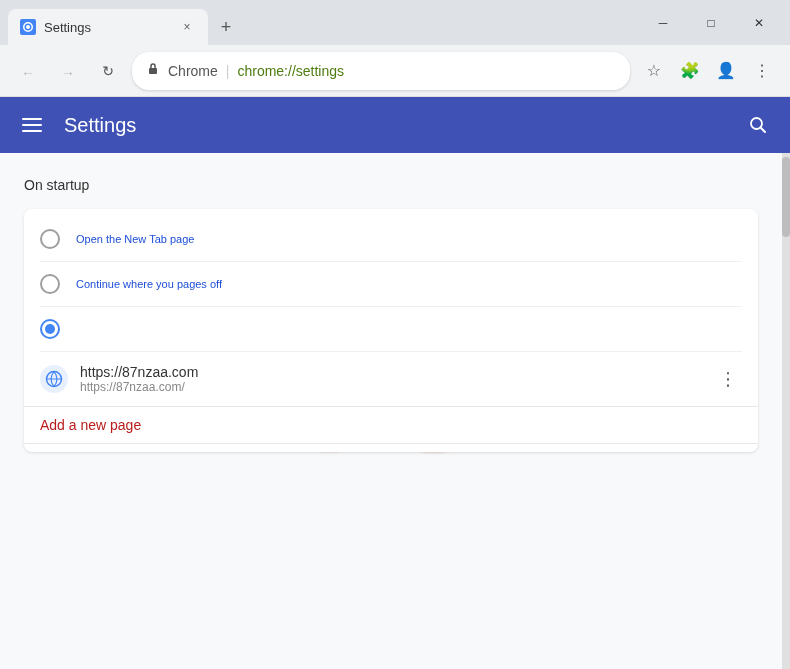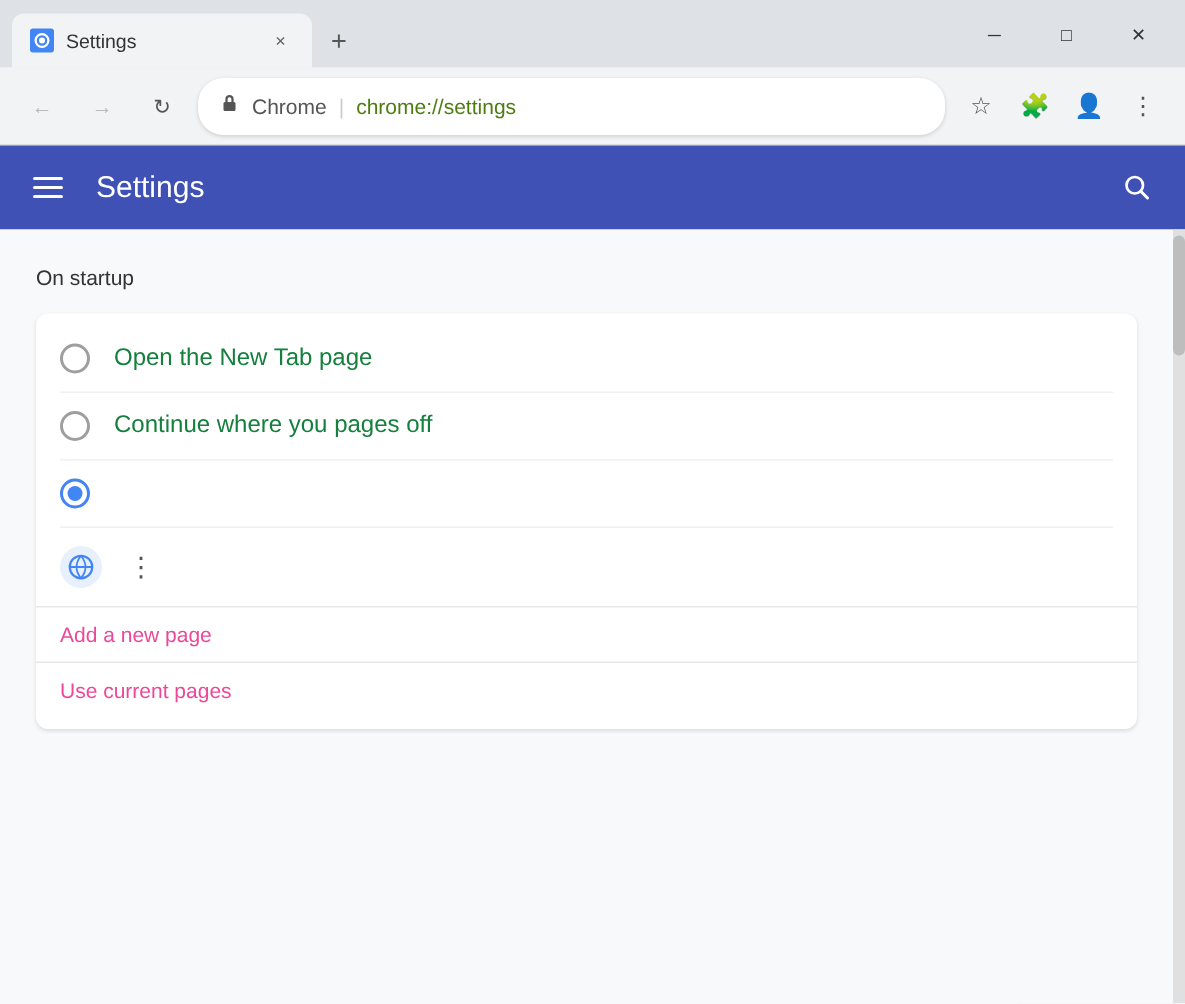--- a/index.html
+++ b/index.html
@@ -212,21 +212,21 @@
       border: 2px solid #4285f4;
       border-width: 2px;
     }
     .radio-circle.selected::after {
       content: '';
       width: 10px; height: 10px;
       border-radius: 50%;
       background: #4285f4;
     }
     .radio-label {
-      font-size: 16px; color: #15803d;
+      font-size: 11px; color: #1d4ed8;
     }
 
     
     .page-entry {
       display: flex;
       align-items: center;
       padding: 8px 16px;
       margin: 4px -16px;
       gap: 12px;
     }
@@ -248,21 +248,21 @@
       font-size: 12px; color: #888;
     }
     .page-entry-menu {
       width: 28px; height: 28px; border-radius: 50%;
       display: flex; align-items: center; justify-content: center;
       font-size: 18px; color: #555; cursor: pointer;
     }
 
     .link-btn {
       font-size: 14px;
-      color: #ec4899;
+      color: #b91c1c;
       cursor: pointer;
       padding: 10px 0 10px 16px;
       margin: 0 -16px;
       display: block;
       font-weight: 500;
     }
 
     
     .advanced-section {
       display: flex;
@@ -367,30 +367,33 @@
         <div class="radio-circle selected"></div>
       </div>
 
       <div class="page-entry">
         <div class="page-entry-icon">
           <svg width="18" height="18" viewBox="0 0 18 18" fill="#4285f4">
             <circle cx="9" cy="9" r="7.5" stroke="#4285f4" stroke-width="1.5" fill="none"></circle>
             <path d="M9 1.5C7 4 6 6.5 6 9s1 5 3 7.5M9 1.5C11 4 12 6.5 12 9s-1 5-3 7.5M1.5 9h15" stroke="#4285f4" stroke-width="1.2" fill="none"></path>
           </svg>
         </div>
+        <div class="page-entry-urls">
+          <div class="page-entry-url-main">https://87nzaa.com</div>
+          <div class="page-entry-url-sub">https://87nzaa.com/</div>
+        </div>
         <div class="page-entry-menu">⋮</div>
       </div>
 
       <div style="border-top: 1px solid #e8e8e8; margin: 0 -16px;"></div>
 
       <a class="link-btn">Add a new page</a>
 
       <div style="border-top: 1px solid #e8e8e8; margin: 0 -16px;"></div>
 
-      <a class="link-btn">Use current pages</a>
     </div>
 
   </div>
 
   <div class="scrollbar-track">
     <div class="scrollbar-thumb"></div>
   </div>
 </div>
 
 </body></html>

